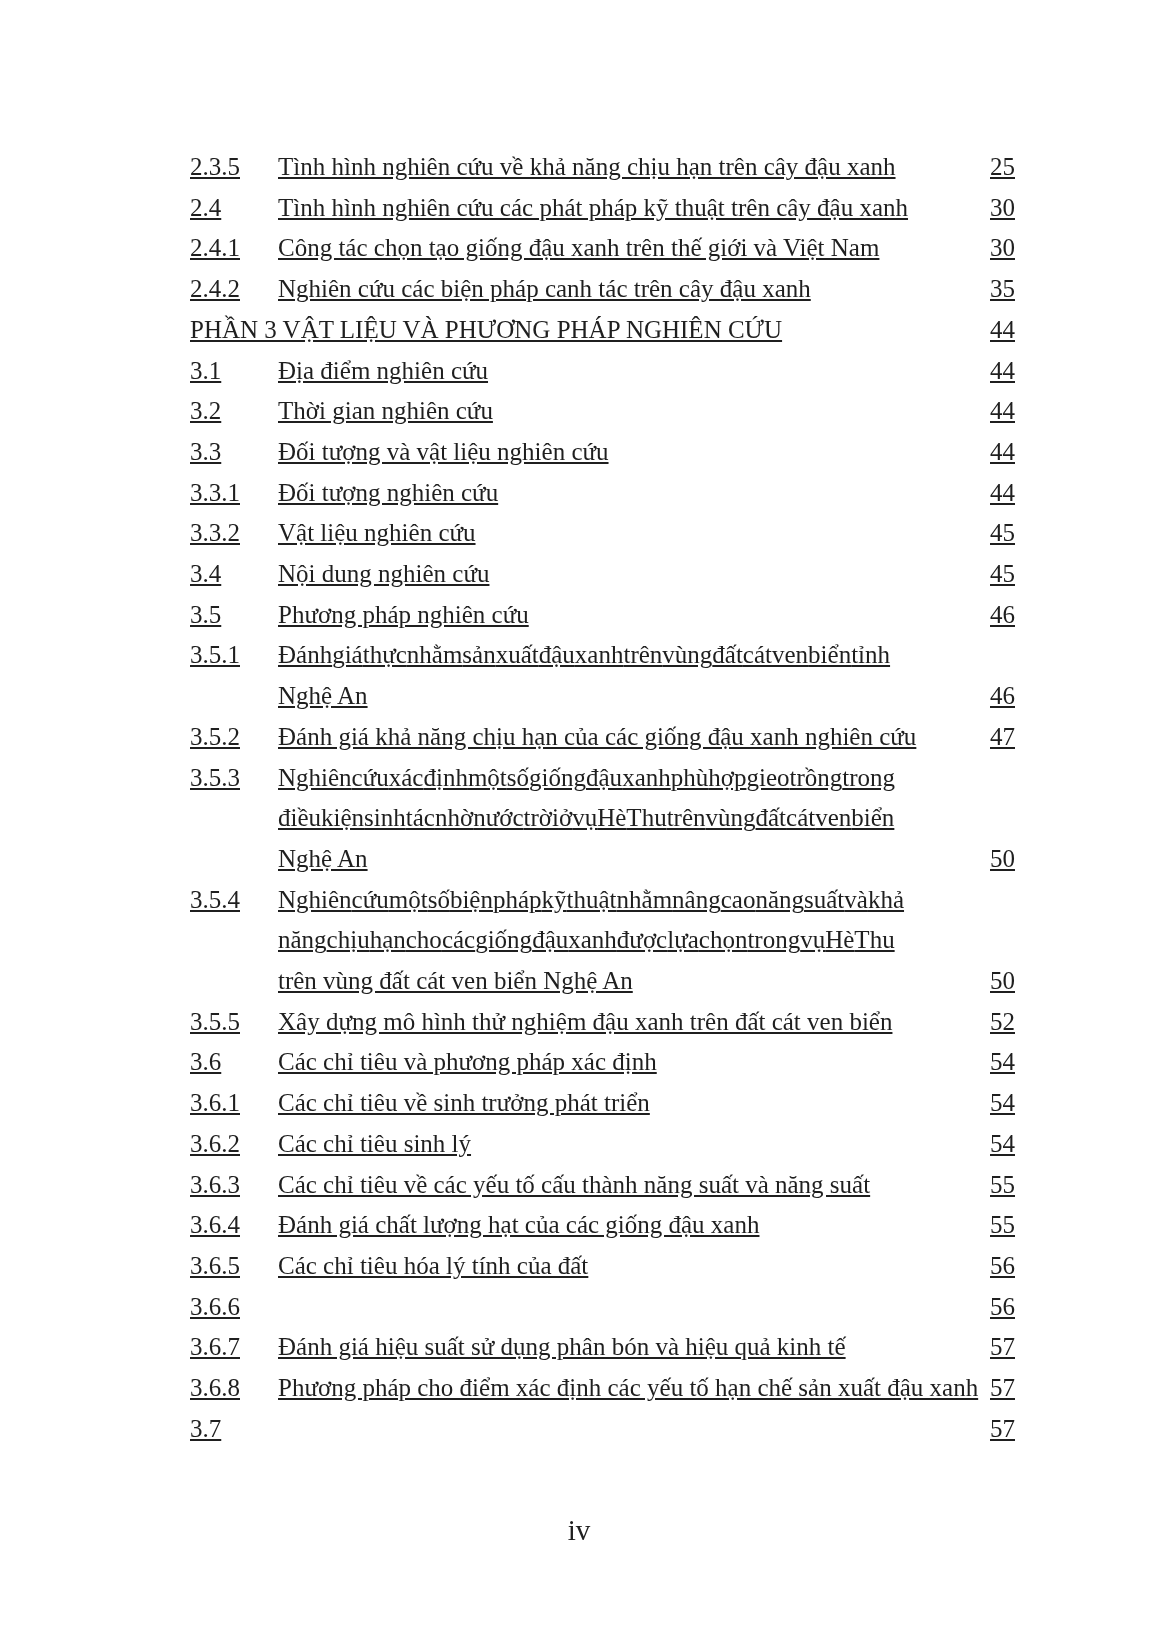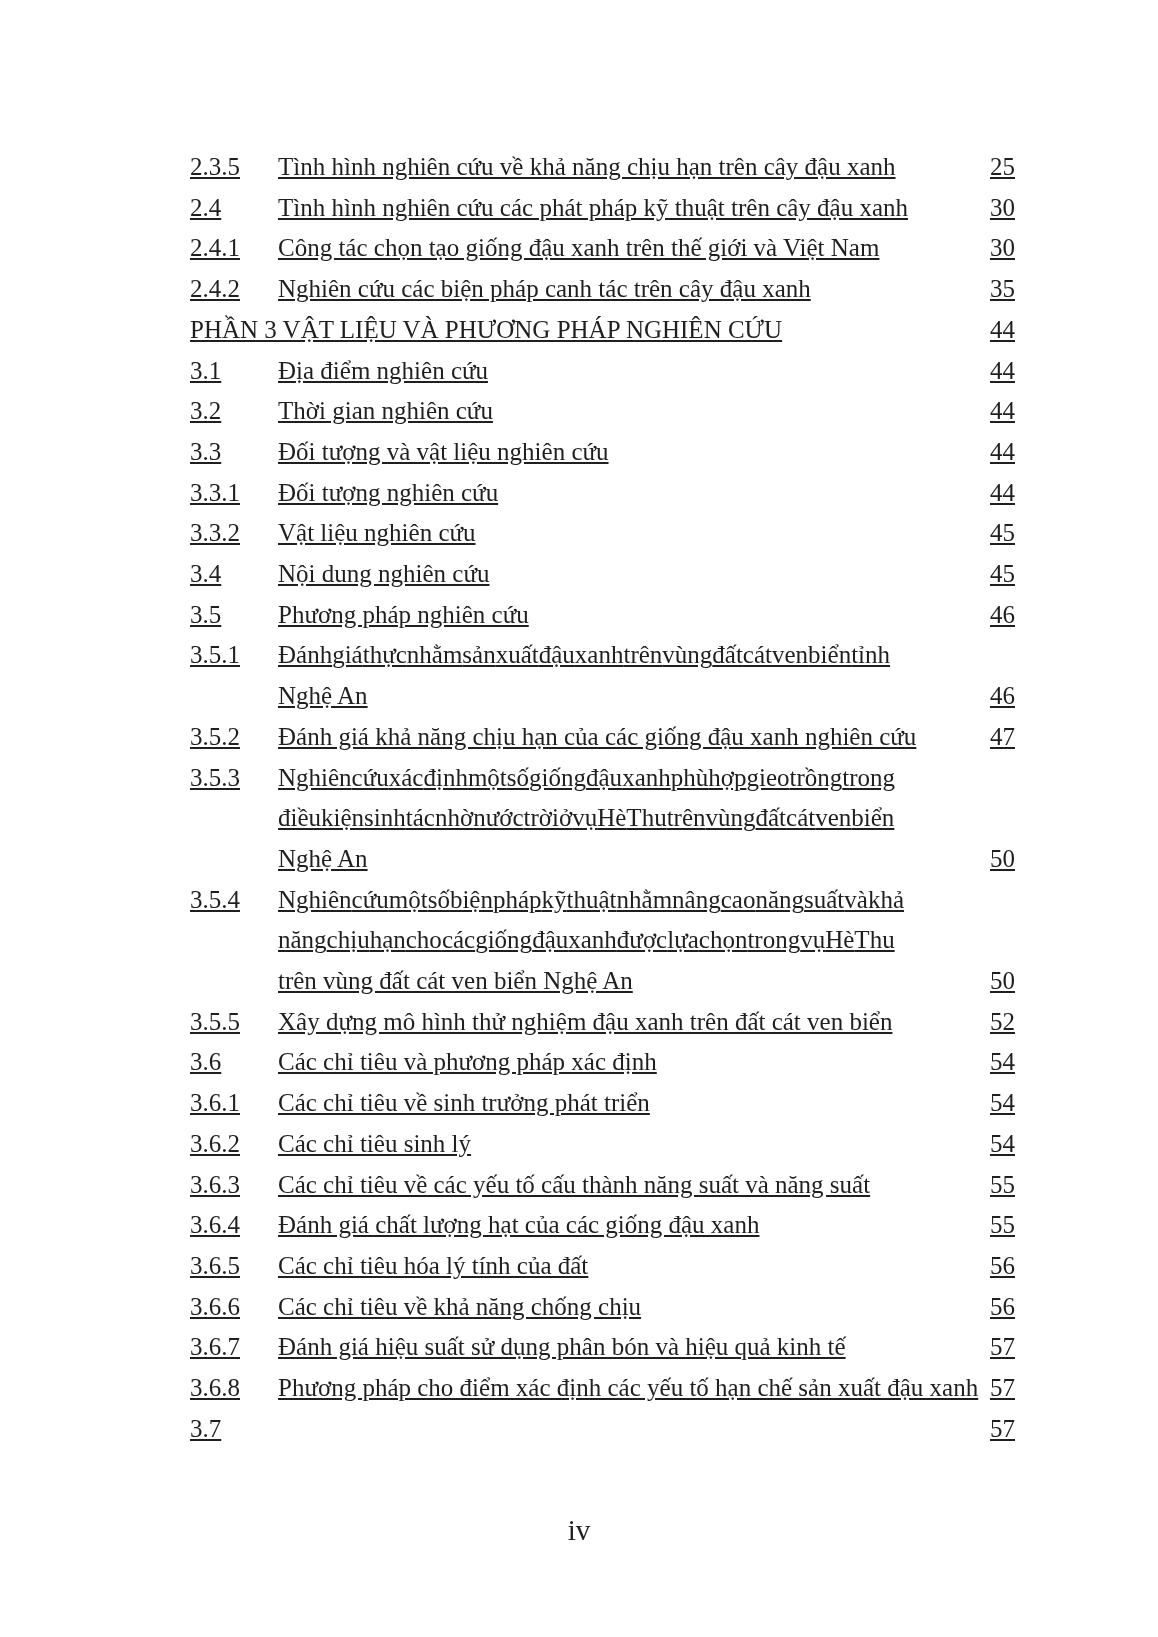--- a/index.html
+++ b/index.html
@@ -262,21 +262,20 @@
         <span class="body">Đánh giá chất lượng hạt của các giống đậu xanh</span>
         <span class="pg">55</span>
       </div>
       <div class="row">
         <span class="num">3.6.5</span>
         <span class="body">Các chỉ tiêu hóa lý tính của đất</span>
         <span class="pg">56</span>
       </div>
       <div class="row">
         <span class="num">3.6.6</span>
-        <span class="body">Các chỉ tiêu về khả năng chống chịu</span>
         <span class="pg">56</span>
       </div>
       <div class="row">
         <span class="num">3.6.7</span>
         <span class="body">Đánh giá hiệu suất sử dụng phân bón và hiệu quả kinh tế</span>
         <span class="pg">57</span>
       </div>
       <div class="row">
         <span class="num">3.6.8</span>
         <span class="body">Phương pháp cho điểm xác định các yếu tố hạn chế sản xuất đậu xanh</span>

